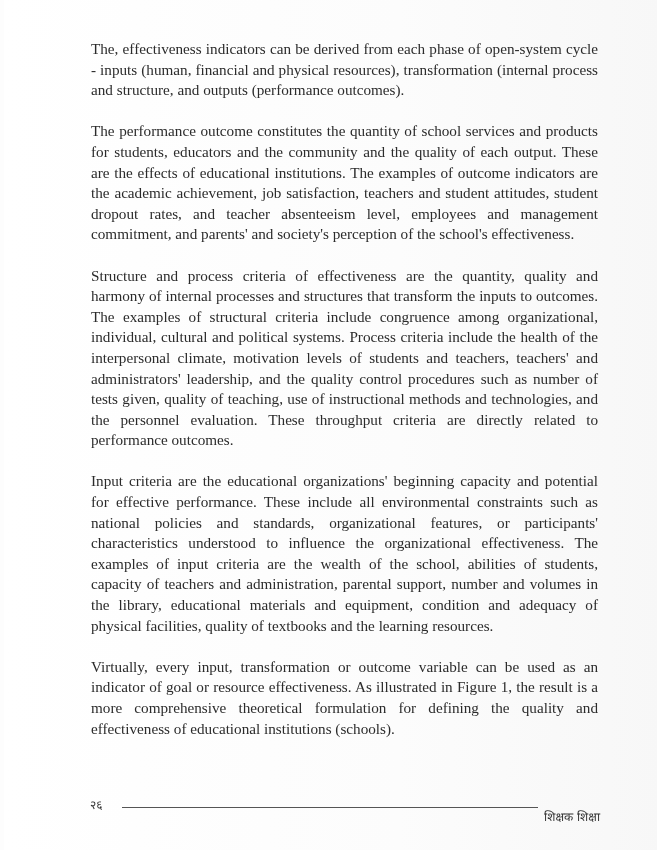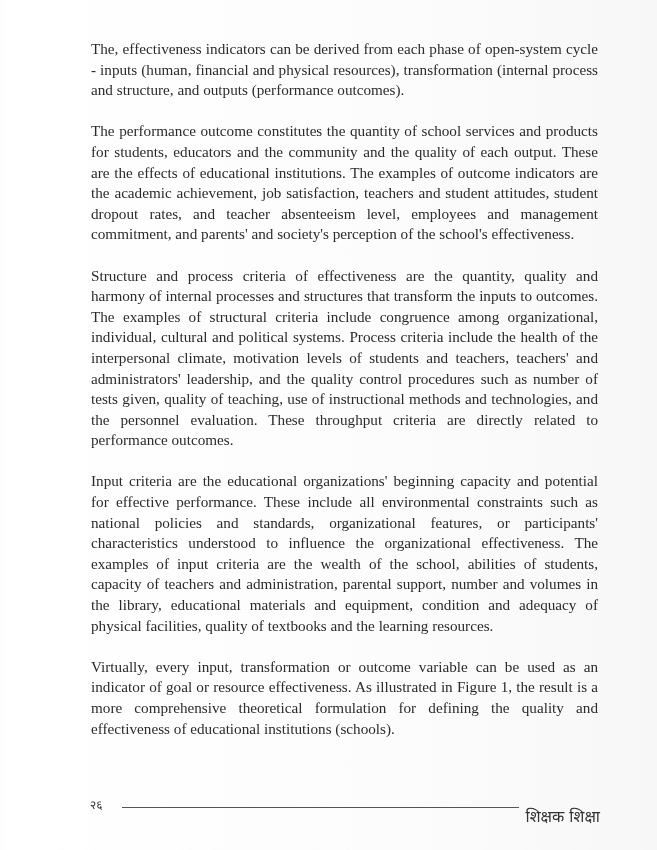--- a/index.html
+++ b/index.html
@@ -51,21 +51,21 @@
   }
   .footer-rule {
     flex: 1;
     height: 0;
     border-top: 1px solid #555;
     margin: 0 6px 0 0;
     position: relative;
     top: 3px;
   }
   .journal-name {
-    font-size: 16px;
+    font-size: 12px;
     color: #333;
     white-space: nowrap;
     margin-top: 24px;
   }
 </style>
 </head>
 <body>
 
 <div class="page">
   <div class="content">

